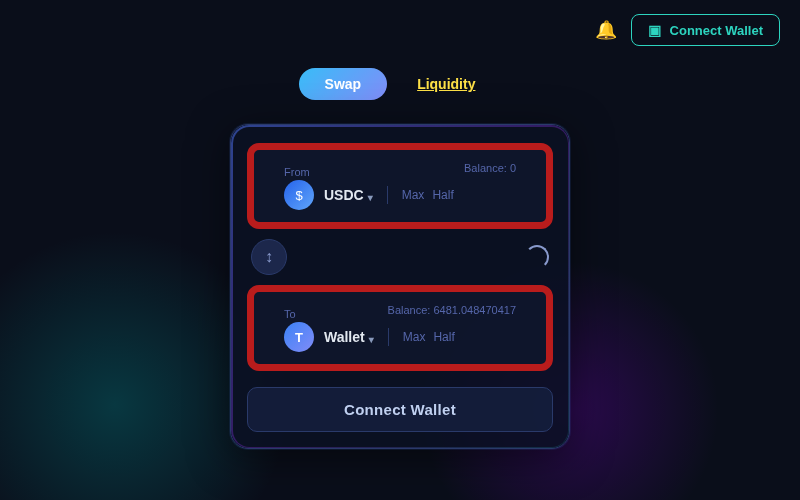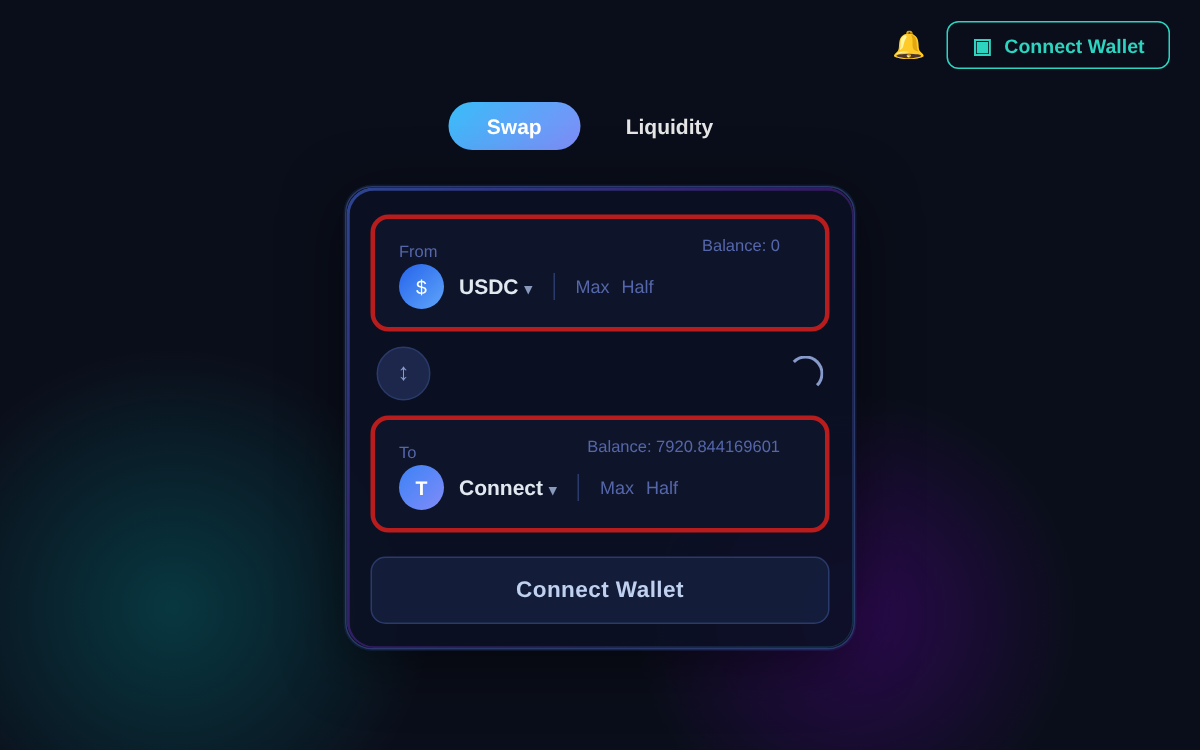--- a/index.html
+++ b/index.html
@@ -90,21 +90,22 @@
       cursor: pointer;
     }
 
     .tab-btn.active {
       background: linear-gradient(135deg, #38bdf8, #818cf8);
       color: #fff;
     }
 
     .tab-btn.inactive {
       background: transparent;
-      color: #e5e5e5;
+      color: #fde047;
+      text-decoration: underline;
     }
 
     
     .main-card {
       position: relative;
       z-index: 10;
       margin: 24px auto 0;
       width: 340px;
       background: rgba(10, 16, 35, 0.85);
       border: 1.5px solid #2a3a6a;
@@ -123,23 +124,23 @@
       background: linear-gradient(135deg, rgba(80,120,255,0.5), rgba(150,50,250,0.3), rgba(20,180,180,0.2));
       -webkit-mask: linear-gradient(#fff 0 0) content-box, linear-gradient(#fff 0 0);
       -webkit-mask-composite: destination-out;
       mask-composite: exclude;
       pointer-events: none;
     }
 
     
     .swap-panel {
       background: rgba(15, 22, 45, 0.8);
-      border: 3px solid #b91c1c;
+      border: 7px solid #b91c1c;
       border-radius: 12px;
-      padding: 12px 16px;
+      padding: 12px 30px;
       position: relative;
     }
 
     .panel-label {
       font-size: 11px;
       color: #5566aa;
       margin-bottom: 10px;
     }
 
     .panel-balance {
@@ -309,25 +310,25 @@
   <div class="swap-middle">
     <button class="swap-arrow-btn">
       <span>↕</span>
     </button>
     <div class="loading-spinner"></div>
   </div>
 
   
   <div class="swap-panel">
     <span class="panel-label">To</span>
-    <span class="panel-balance">Balance: 7920.844169601</span>
+    <span class="panel-balance">Balance: 6481.048470417</span>
     <div class="token-row">
       <div class="token-icon terram">T</div>
       <div class="token-selector">
-        <span>Connect</span>
+        <span>Wallet</span>
         <span class="chevron-down">▾</span>
       </div>
       <div class="divider-v"></div>
       <div class="max-half-btns">
         <button class="max-btn">Max</button>
         <button class="half-btn">Half</button>
       </div>
     </div>
   </div>
 

